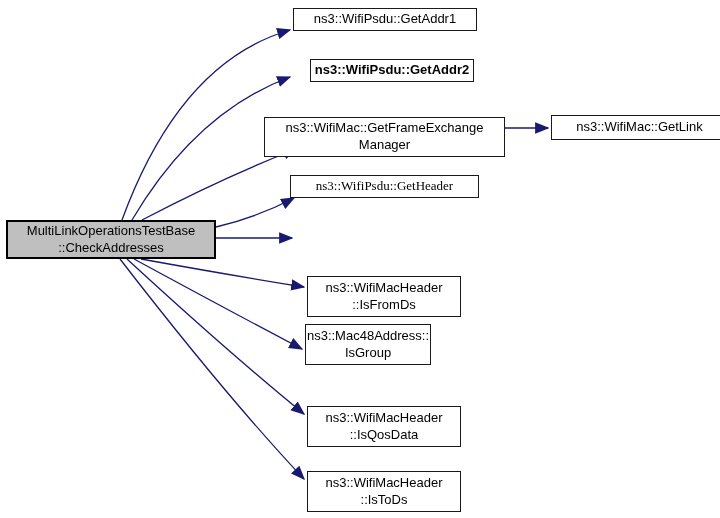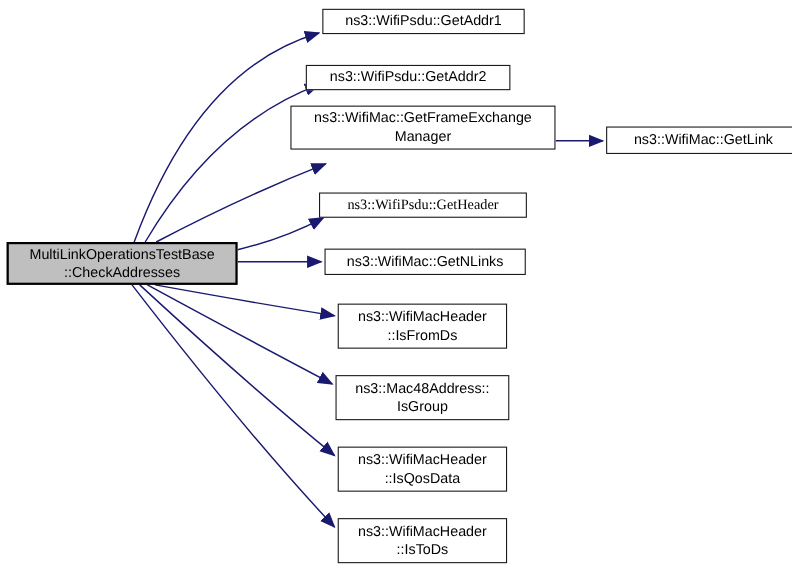--- a/index.html
+++ b/index.html
@@ -42,27 +42,27 @@
   }
   .node.highlight {
     background: var(--highlight-fill, #bfbfbf);
     border: 2px solid #000000;
   }
   .node span:empty { display: none; }
 
   
   #node-main      { left: 6px;   top: 220px; width: 210px; height: 39px; }
   #node-getaddr1  { left: 293px; top: 8px;   width: 184px; height: 23px; }
-  #node-getaddr2  { left: 278px; top: 59px;  width: 186px; height: 23px; }
-  #node-getfem    { left: 264px; top: 96px; width: 241px; height: 40px; }
+  #node-getaddr2  { left: 310px; top: 59px;  width: 164px; height: 23px; font-weight: bold; }
+  #node-getfem    { left: 264px; top: 117px; width: 241px; height: 40px; }
   #node-getlink   { left: 551px; top: 115px; width: 177px; height: 25px; }
   #node-getheader { left: 290px; top: 175px; width: 189px; height: 23px; font-family: Liberation Serif, serif; }
   #node-getnlinks { left: 295px; top: 226px; width: 183px; height: 24px; }
   #node-isfromds  { left: 307px; top: 276px; width: 154px; height: 41px; }
-  #node-isgroup   { left: 305px; top: 341px; width: 158px; height: 41px; }
+  #node-isgroup   { left: 305px; top: 324px; width: 126px; height: 41px; }
   #node-isqosdata { left: 307px; top: 406px; width: 154px; height: 41px; }
   #node-istods    { left: 307px; top: 471px; width: 154px; height: 41px; }
 </style>
 </head>
 <body>
 
 <div class="canvas">
 
   <svg class="edge-layer">
     <defs>
@@ -105,24 +105,20 @@
   <div class="node" id="node-getlink">
     <span>ns3::WifiMac::GetLink</span>
 
   </div>
 
   <div class="node" id="node-getheader">
     <span>ns3::WifiPsdu::GetHeader</span>
 
   </div>
 
-  <div class="node" id="node-getnlinks">
-    <span>ns3::WifiMac::GetNLinks</span>
-
-  </div>
 
   <div class="node" id="node-isfromds">
     <span>ns3::WifiMacHeader</span>
     <span>::IsFromDs</span>
   </div>
 
   <div class="node" id="node-isgroup">
     <span>ns3::Mac48Address::</span>
     <span>IsGroup</span>
   </div>

